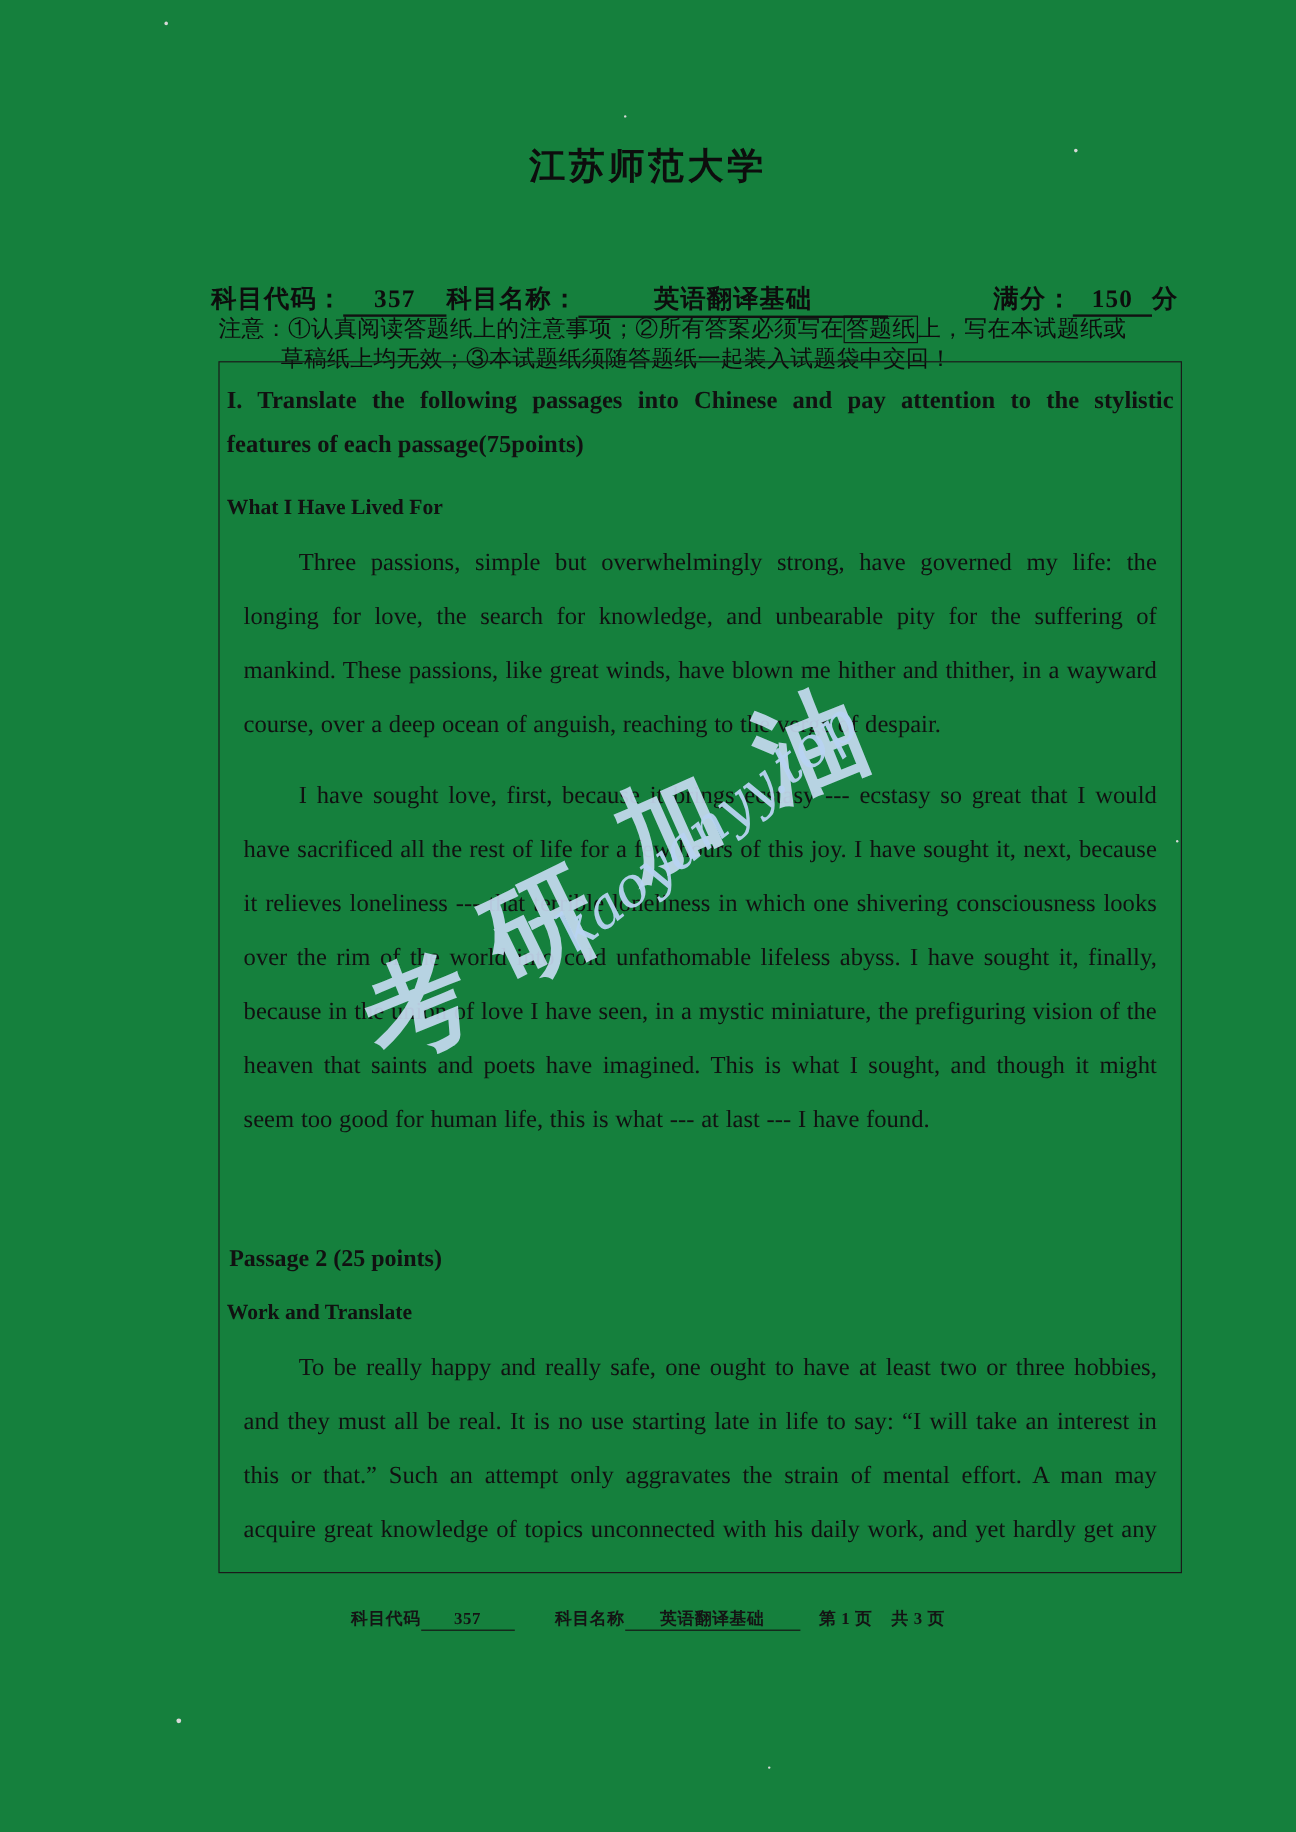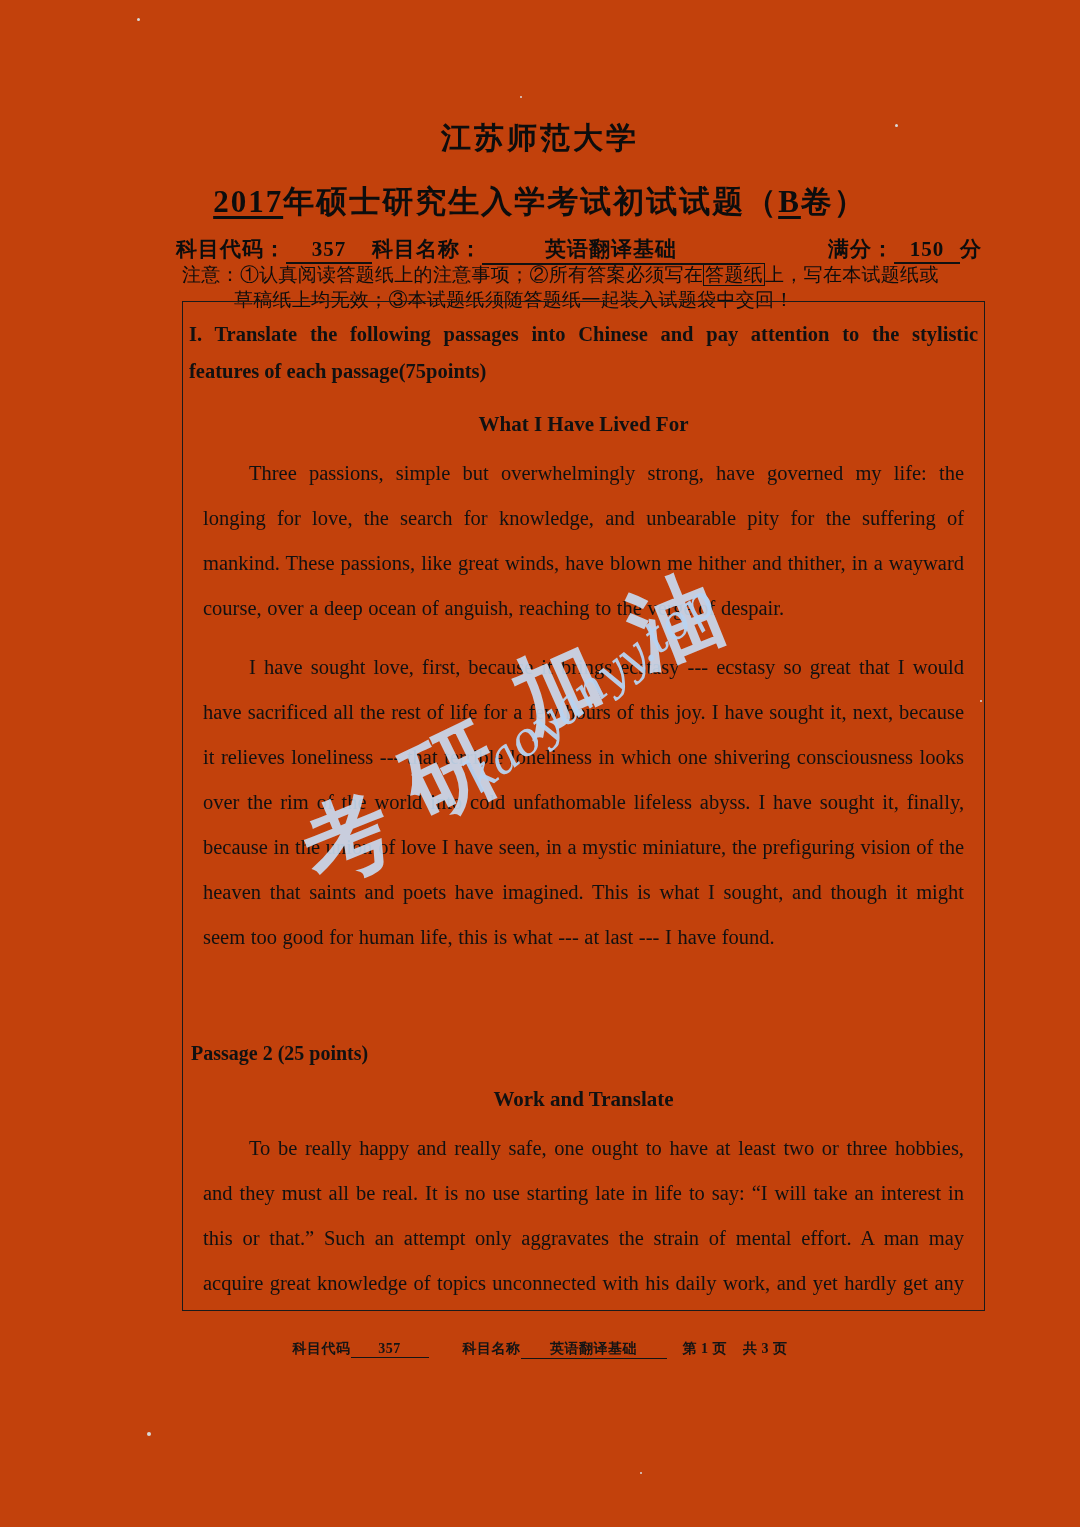--- a/index.html
+++ b/index.html
@@ -14,21 +14,21 @@
     position: relative;
     overflow: hidden;
     font-family: "Liberation Serif", "DejaVu Serif", serif;
     color: #111111;
   }
 
   
   #page {
     position: absolute;
     inset: 0;
-    background: #c2410c;
+    background: #15803d;
   }
 
   
   .speck {
     position: absolute;
     background: #d8d8d8;
     border-radius: 50%;
     pointer-events: none;
   }
 
@@ -131,22 +131,22 @@
     text-align: left;
     margin: 0;
   }
   .passage-label {
     font-weight: bold;
     font-size: 20px;
     margin: 12px 0 0 2px;
   }
   .passage-title {
     font-weight: bold;
-    font-size: 21px;
-    text-align: center;
+    font-size: 18px;
+    text-align: left;
     margin: 22px 0 12px 0;
   }
   p.body-text {
     font-size: 20.5px;
     line-height: 45px;
     margin: 14px;
     text-indent: 46px;
     text-align: justify;
     text-align-last: left;
     word-spacing: 0.5px;
@@ -219,23 +219,20 @@
 
   <div class="speck" style="left:137px;top:18px;width:3px;height:3px;"></div>
   <div class="speck" style="left:520px;top:96px;width:2px;height:2px;"></div>
   <div class="speck" style="left:895px;top:124px;width:3px;height:3px;"></div>
   <div class="speck" style="left:147px;top:1432px;width:4px;height:4px;"></div>
   <div class="speck" style="left:640px;top:1472px;width:2px;height:2px;"></div>
   <div class="speck" style="left:980px;top:700px;width:2px;height:2px;"></div>
 
   <div class="header">
     <div class="univ-name">江苏师范大学</div>
-    <div class="exam-title">
-      <span class="blank-ul">2017</span><span>年硕士研究生入学考试初试试题（</span><span class="blank-ul">B</span><span>卷）</span>
-    </div>
   </div>
 
   <div class="meta-row">
     <span>科目代码：</span><span class="fill fill-code">357</span><span>科目名称：</span><span class="fill fill-name">英语翻译基础</span><span class="meta-gap"></span><span>满分：</span><span class="fill fill-score">150</span><span>分</span>
   </div>
 
   <div class="notice">
     <span>注意：</span><span>①认真阅读答题纸上的注意事项；②所有答案必须写在</span><span class="boxed">答题纸</span><span>上，写在本试题纸或</span>
     <span class="l2">草稿纸上均无效；③本试题纸须随答题纸一起装入试题袋中交回！</span>
   </div>

